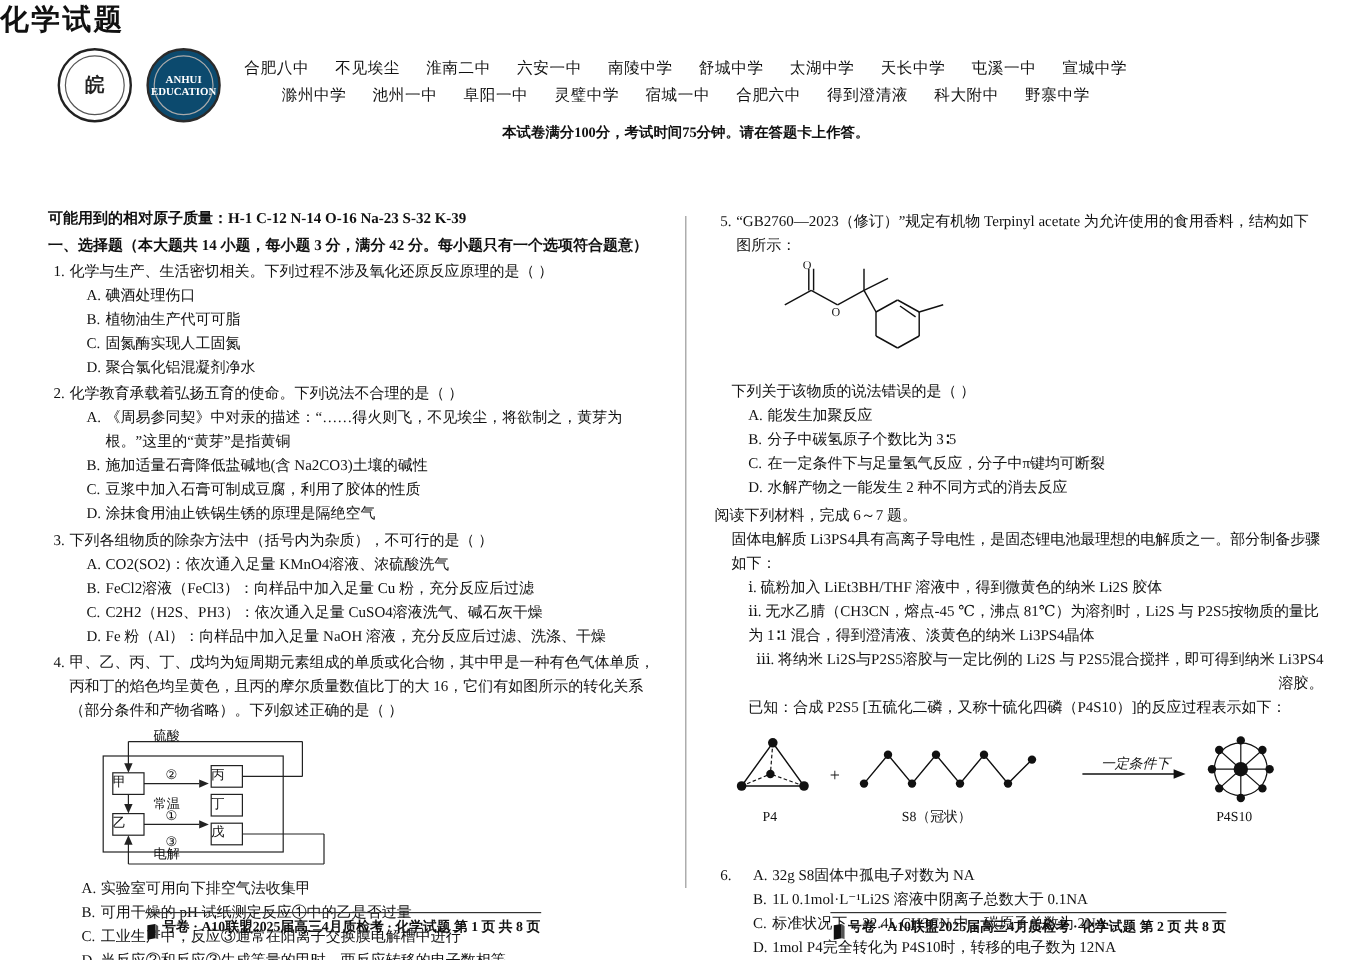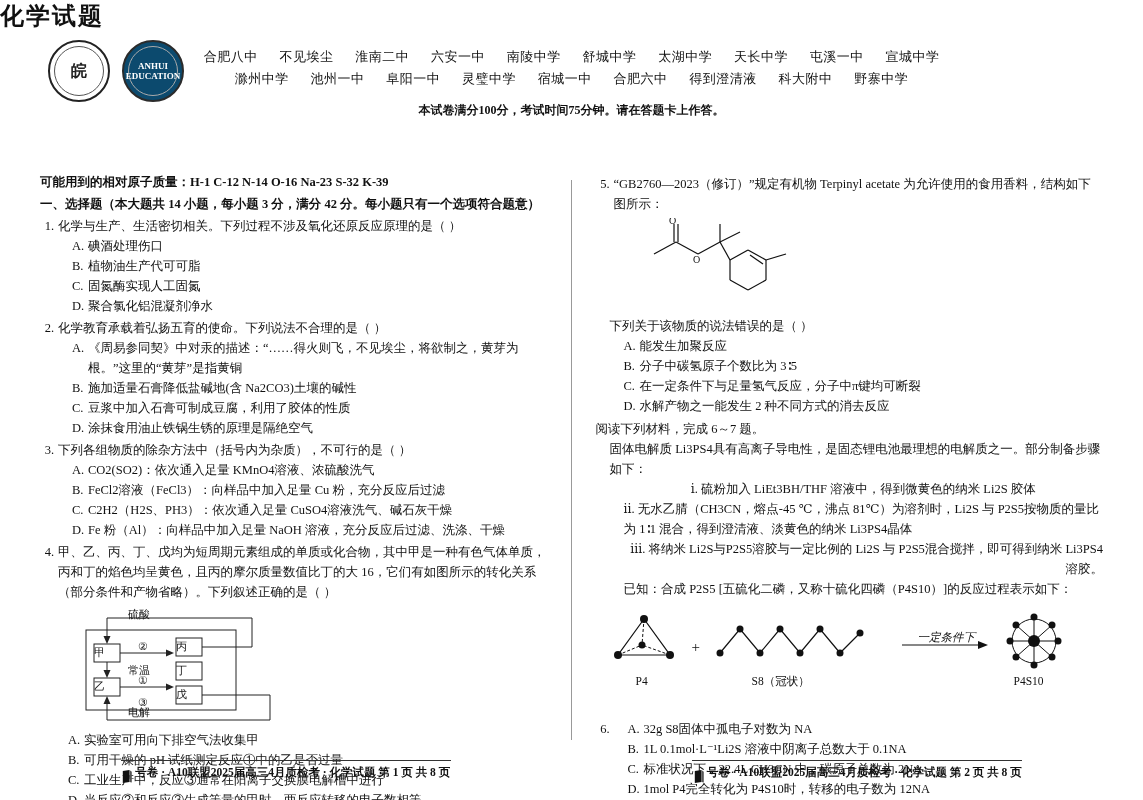--- a/index.html
+++ b/index.html
@@ -471,21 +471,21 @@
         </div>
         <div class="opt">
           <div class="opt-lab">D.</div>
           <div class="opt-txt">水解产物之一能发生 2 种不同方式的消去反应</div>
         </div>
       </div>
 
       <div style="margin-top:3px;">阅读下列材料，完成 6～7 题。</div>
       <div class="indent">
         <div>固体电解质 Li3PS4具有高离子导电性，是固态锂电池最理想的电解质之一。部分制备步骤如下：</div>
-        <div style="margin-left:14px;text-align:center;">ⅰ. 硫粉加入 LiEt3BH/THF 溶液中，得到微黄色的纳米 Li2S 胶体</div>
+        <div style="margin-left:14px;">ⅰ. 硫粉加入 LiEt3BH/THF 溶液中，得到微黄色的纳米 Li2S 胶体</div>
         <div style="margin-left:14px;">ⅱ. 无水乙腈（CH3CN，熔点-45 ℃，沸点 81℃）为溶剂时，Li2S 与 P2S5按物质的量比为 1∶1 混合，得到澄清液、淡黄色的纳米 Li3PS4晶体</div>
         <div style="margin-left:14px;text-align:right;">ⅲ. 将纳米 Li2S与P2S5溶胶与一定比例的 Li2S 与 P2S5混合搅拌，即可得到纳米 Li3PS4溶胶。</div>
         <div style="margin-left:14px;">已知：合成 P2S5 [五硫化二磷，又称十硫化四磷（P4S10）]的反应过程表示如下：</div>
       </div>
 
       <div class="rxn-fig">
         <svg width="470" height="86" viewBox="0 0 470 86">
 
           <polygon points="42,14 16,50 68,50" fill="none" stroke="#111" stroke-width="1.2"></polygon>
           <line x1="42" y1="14" x2="40" y2="40" stroke="#111" stroke-width="1" stroke-dasharray="3,2"></line>

